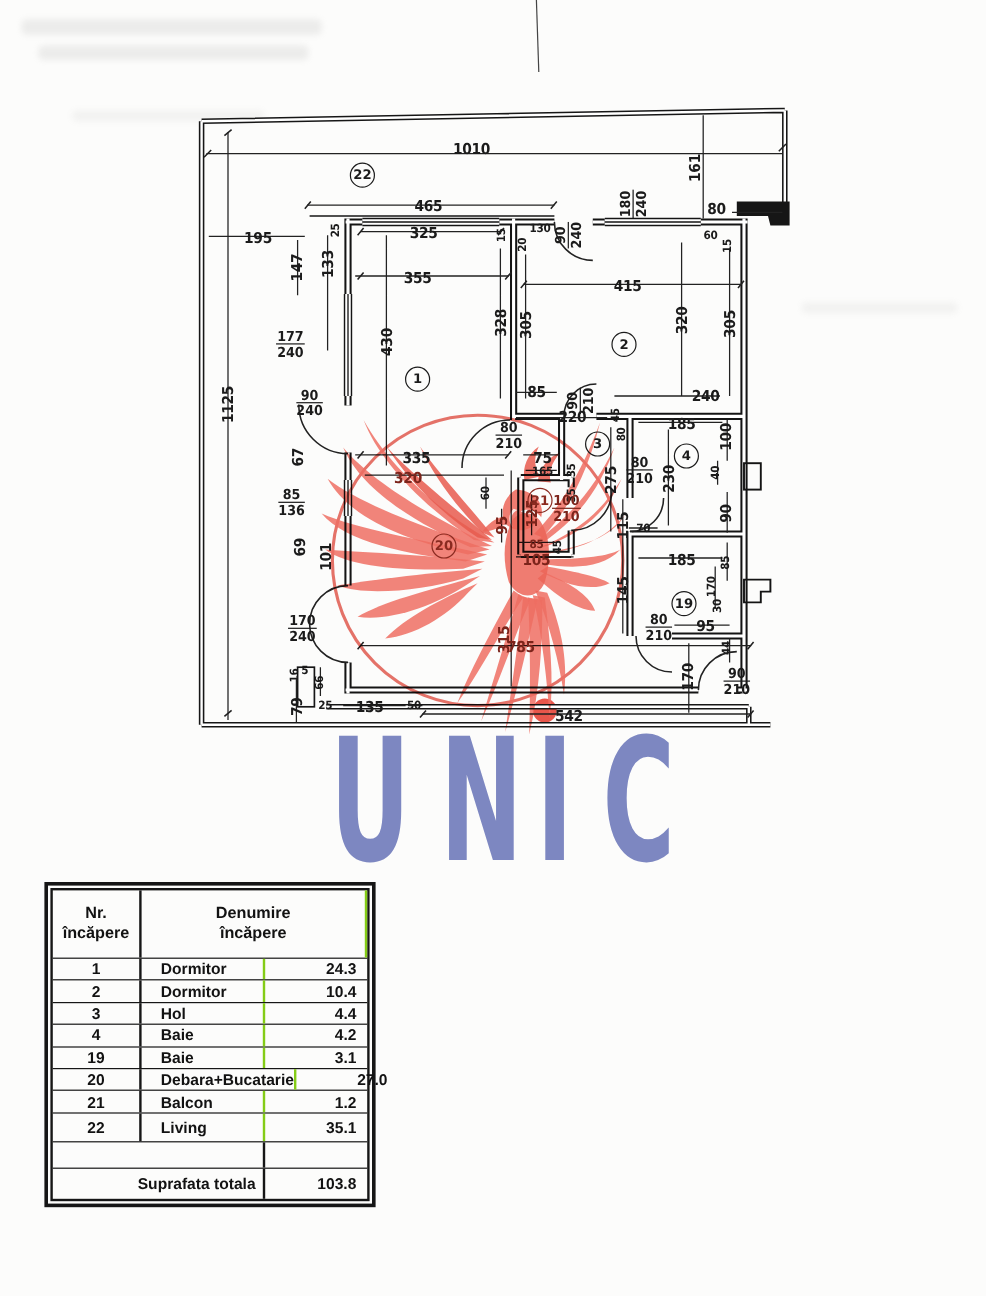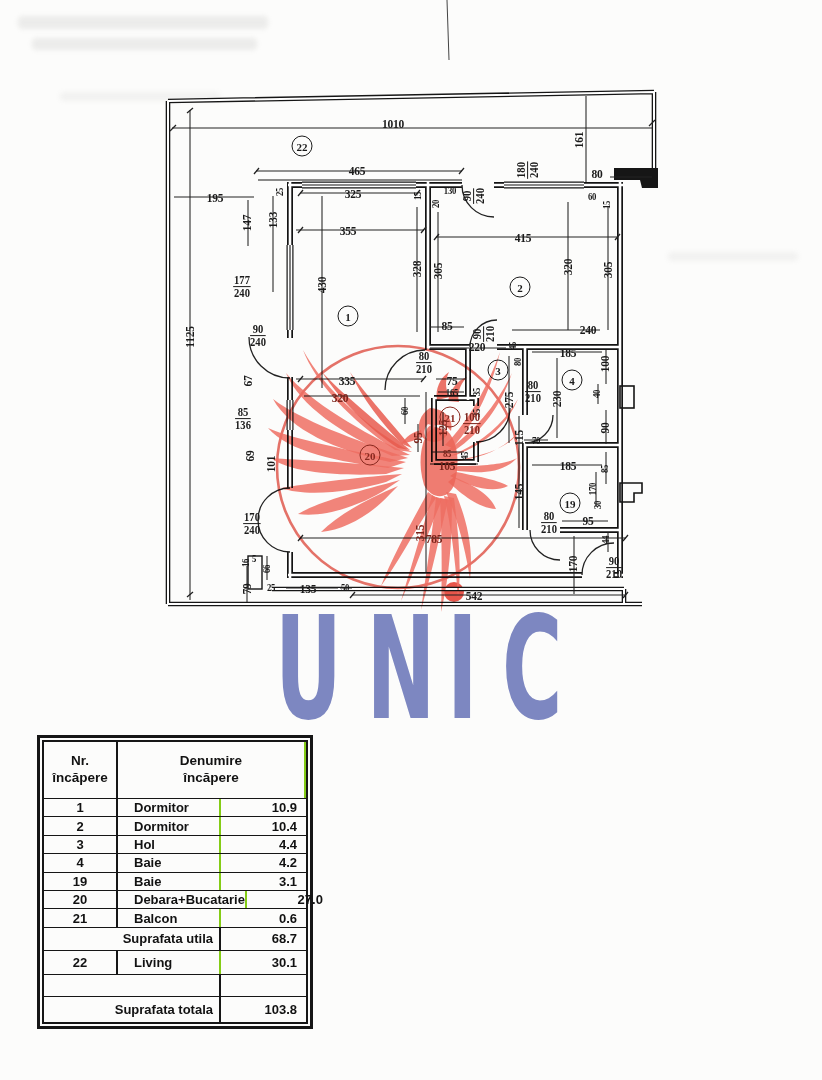--- a/index.html
+++ b/index.html
@@ -9,21 +9,21 @@
   
   .smudge{position:absolute;background:#9a9a98;opacity:.16;filter:blur(2.5px);border-radius:4px;}
   
   #logo{z-index:1;}
   .logo-letter{position:absolute;font-weight:700;font-size:142px;line-height:1;
                transform:scaleX(.58);transform-origin:center;text-align:center;}
   .logo-dot{position:absolute;border-radius:50%;}
   
   #plansvg{z-index:2;}
   
-  #dims{z-index:3;font-family:Liberation Serif, serif;}
+  #dims{z-index:3;}
   .dim{position:absolute;transform:translate(-50%,-50%) scaleX(.92);font-size:12.5px;
        font-weight:700;color:#1b1b1b;white-space:nowrap;letter-spacing:-0.3px;}
   .dim.rot{transform:translate(-50%,-50%) rotate(-90deg) scaleX(.92);}
   .dim.sm{font-size:9.5px;}
   .dim.red{color:#7c241b;}
   .frac{position:absolute;transform:translate(-50%,-50%) scaleX(.92);text-align:center;
         font-size:11.5px;font-weight:700;color:#1b1b1b;line-height:1.08;}
   .frac.rot{transform:translate(-50%,-50%) rotate(-90deg) scaleX(.92);}
   .frac.red{color:#7c241b;}
   .frac .top{display:block;border-bottom:1.4px solid currentColor;padding:0 1px;}
@@ -297,21 +297,21 @@
         </div>
         <div class="c2 hc">
           <span>Denumire</span>
           <span>încăpere</span>
         </div>
       </div>
       <div id="tbody">
           <div class="trow tr">
             <div class="c1">1</div>
             <div class="c2">Dormitor</div>
-            <div class="c3">10.9</div>
+            <div class="c3">24.3</div>
           </div>
           <div class="trow tr">
             <div class="c1">2</div>
             <div class="c2">Dormitor</div>
             <div class="c3">10.4</div>
           </div>
           <div class="trow tr">
             <div class="c1">3</div>
             <div class="c2">Hol</div>
             <div class="c3">4.4</div>
@@ -327,30 +327,26 @@
             <div class="c3">3.1</div>
           </div>
           <div class="trow tr">
             <div class="c1">20</div>
             <div class="c2">Debara+Bucatarie</div>
             <div class="c3">27.0</div>
           </div>
           <div class="trow tr">
             <div class="c1">21</div>
             <div class="c2">Balcon</div>
-            <div class="c3">0.6</div>
-          </div>
-          <div class="trow tr-sub">
-            <div class="cspan">Suprafata utila</div>
-            <div class="c3">68.7</div>
+            <div class="c3">1.2</div>
           </div>
           <div class="trow tr-bal">
             <div class="c1">22</div>
             <div class="c2">Living</div>
-            <div class="c3">30.1</div>
+            <div class="c3">35.1</div>
           </div>
           <div class="trow tr-empty">
             <div class="cspan"></div>
             <div class="c3"></div>
           </div>
           <div class="trow tr-tot">
             <div class="cspan">Suprafata totala</div>
             <div class="c3">103.8</div>
           </div>
         </div>

